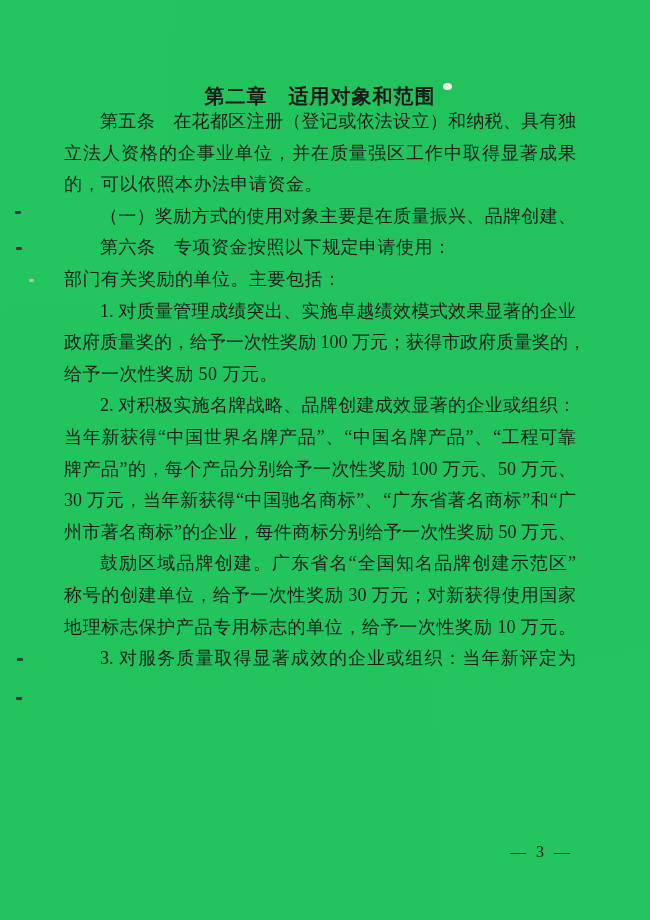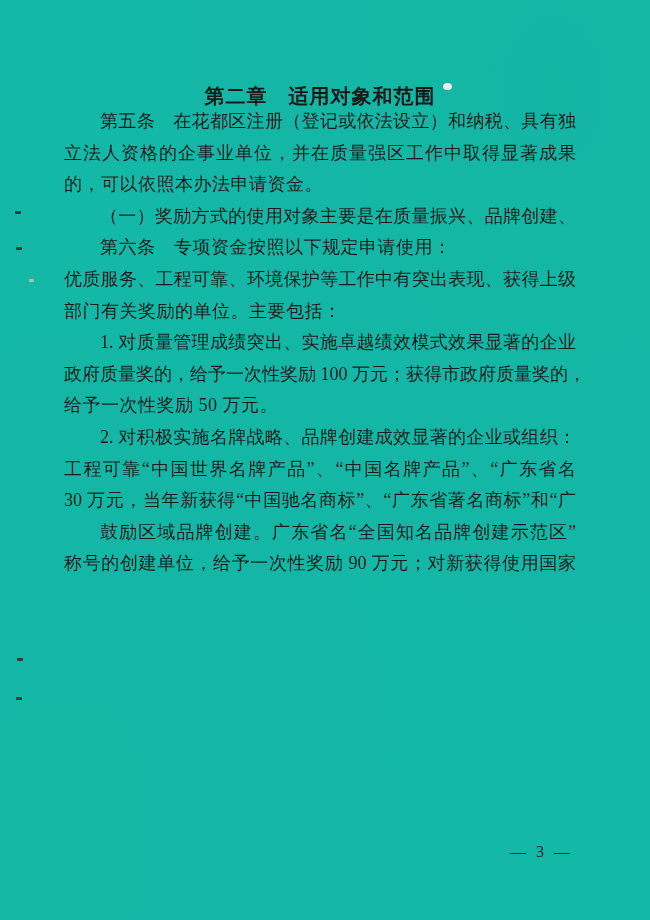--- a/index.html
+++ b/index.html
@@ -6,21 +6,21 @@
   html, body {
     width: 650px;
     height: 920px;
     background: #ffffff;
     font-family: "Liberation Serif", serif;
   }
   .page {
     position: relative;
     width: 650px;
     height: 920px;
-    background: #14b8a6;
+    background: #22c55e;
     overflow: hidden;
     color: #1f1f1f;
   }
   
   .page::before {
     content: "";
     position: absolute;
     inset: 0;
     background:
       radial-gradient(ellipse at 85% 10%, rgba(0,0,0,0.015), transparent 60%),
@@ -95,30 +95,33 @@
 <div class="page">
 
   <div class="doc-title">第二章　适用对象和范围</div>
 
   <div class="doc-body">
     <div class="line indent">第五条　在花都区注册（登记或依法设立）和纳税、具有独</div>
     <div class="line">立法人资格的企事业单位，并在质量强区工作中取得显著成果</div>
     <div class="line short">的，可以依照本办法申请资金。</div>
     <div class="line indent">（一）奖励方式的使用对象主要是在质量振兴、品牌创建、</div>
     <div class="line indent short">第六条　专项资金按照以下规定申请使用：</div>
-    <div class="line">优质服务、工程可靠、环境保护等工作中有突出表现、获得上级</div>
     <div class="line short">部门有关奖励的单位。主要包括：</div>
     <div class="line indent">1. 对质量管理成绩突出、实施卓越绩效模式效果显著的企业</div>
     <div class="line">政府质量奖的，给予一次性奖励 100 万元；获得市政府质量奖的，</div>
     <div class="line short">给予一次性奖励 50 万元。</div>
     <div class="line indent">2. 对积极实施名牌战略、品牌创建成效显著的企业或组织：</div>
-    <div class="line">工程可靠“中国世界名牌产品”、“中国名牌产品”、“广东省名</div>
+    <div class="line">当年新获得“中国世界名牌产品”、“中国名牌产品”、“工程可靠</div>
+    <div class="line">牌产品”的，每个产品分别给予一次性奖励 100 万元、50 万元、</div>
     <div class="line">30 万元，当年新获得“中国驰名商标”、“广东省著名商标”和“广</div>
+    <div class="line">州市著名商标”的企业，每件商标分别给予一次性奖励 50 万元、</div>
     <div class="line indent">鼓励区域品牌创建。广东省名“全国知名品牌创建示范区”</div>
-    <div class="line">称号的创建单位，给予一次性奖励 90 万元；对新获得使用国家</div>
+    <div class="line">称号的创建单位，给予一次性奖励 30 万元；对新获得使用国家</div>
+    <div class="line">地理标志保护产品专用标志的单位，给予一次性奖励 10 万元。</div>
+    <div class="line indent">3. 对服务质量取得显著成效的企业或组织：当年新评定为</div>
   </div>
 
   <div class="page-number">— 3 —</div>
 
   <div class="speck s1"></div>
   <div class="speck s2"></div>
   <div class="speck s3"></div>
   <div class="speck s4"></div>
   <div class="speck s5"></div>
   <div class="smudge"></div>

